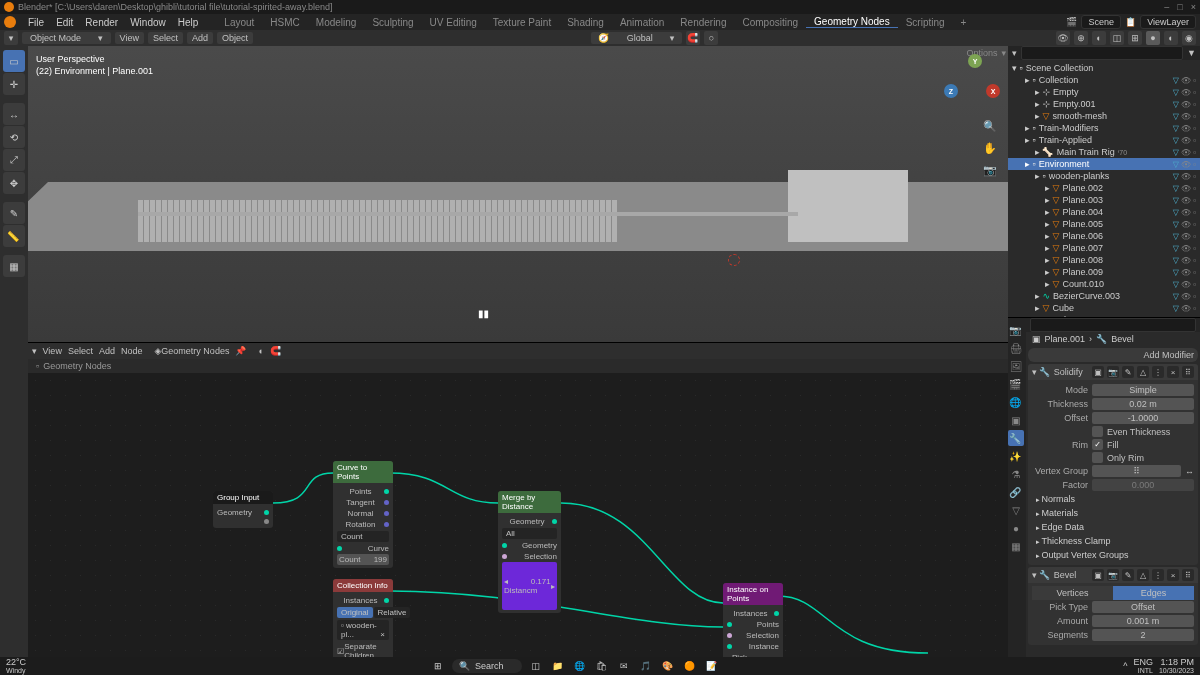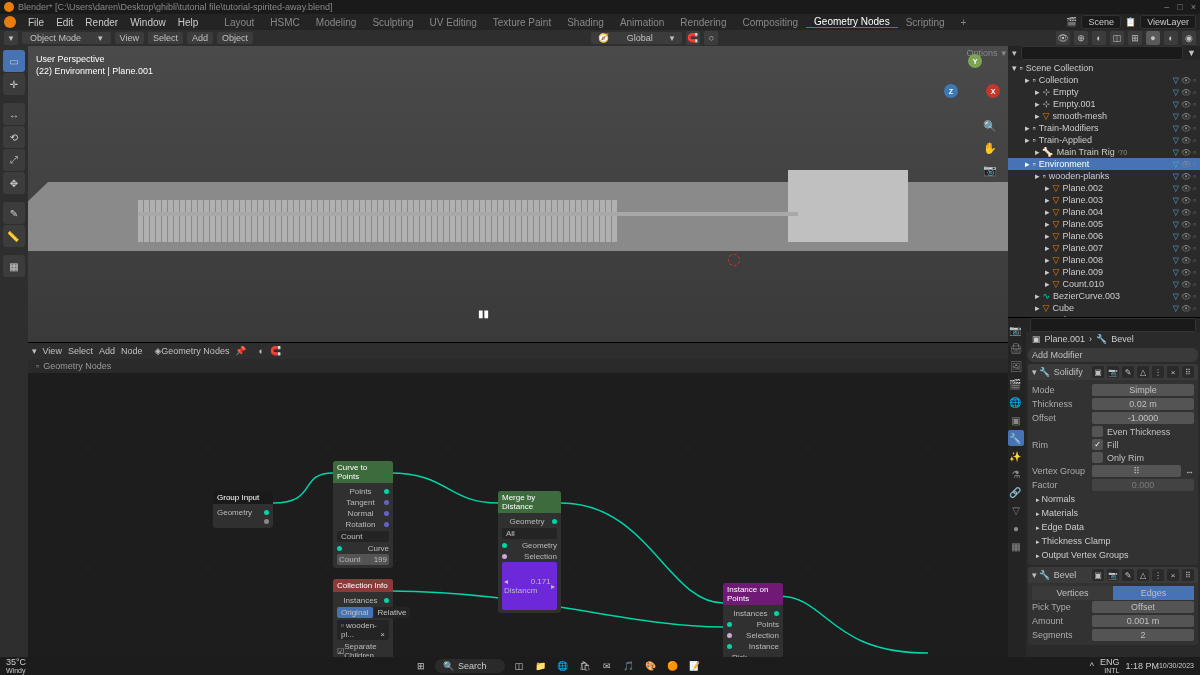--- a/index.html
+++ b/index.html
@@ -77,27 +77,27 @@
 .props-tabs .ptab.active{background:#4772b3;color:#fff}
 .props-content{flex:1;overflow-y:auto;font-size:9px}
 .props-header{height:14px;background:#242424;display:flex;align-items:center;padding:0 4px;gap:4px}
 .crumb{padding:2px 6px;font-size:9px;color:#ccc;display:flex;align-items:center;gap:4px}
 .mod-panel{margin:2px;background:#323232;border-radius:3px}
 .mod-header{background:#3a3a3a;padding:2px 4px;display:flex;align-items:center;gap:3px;border-radius:3px 3px 0 0}
 .mod-header .name{flex:1}
 .mod-header .mini-btn{width:12px;height:12px;background:#2a2a2a;border-radius:2px;display:flex;align-items:center;justify-content:center;font-size:8px;cursor:pointer}
 .mod-body{padding:3px 4px}
 .prop-row{display:flex;align-items:center;padding:1px 0;gap:4px}
-.prop-row .label{flex:0 0 56px;text-align:left;color:#aaa;font-size:9px}
+.prop-row .label{flex:0 0 56px;text-align:right;color:#aaa;font-size:9px}
 .prop-row .value{flex:1;background:#545454;border-radius:2px;padding:1px 4px;text-align:center;font-size:9px;position:relative}
 .prop-row .check{width:11px;height:11px;background:#545454;border-radius:2px;display:flex;align-items:center;justify-content:center}
 .prop-row .check.checked::after{content:"✓";font-size:8px;color:#fff}
 .section{padding:2px 4px;cursor:pointer;color:#ccc;font-size:9px}
 .section::before{content:"▸ ";font-size:7px}
-.add-mod{padding:2px 4px;background:#3a3a3a;margin:2px;border-radius:6px;text-align:left;cursor:pointer}
+.add-mod{padding:2px 4px;background:#3a3a3a;margin:2px;border-radius:6px;text-align:right;cursor:pointer}
 .tab-row{display:flex;background:#2a2a2a}
 .tab-row .t{flex:1;padding:2px;text-align:center;background:#3a3a3a;font-size:9px;cursor:pointer}
 .tab-row .t.active{background:#4772b3}
 
 .statusbar{height:14px;background:#242424;display:flex;align-items:center;padding:0 6px;font-size:9px;color:#999;gap:12px}
 .statusbar .sep{flex:1}
 
 .taskbar{position:absolute;bottom:0;left:0;right:0;height:18px;background:#1c1c1c;display:flex;align-items:center;padding:0 6px;gap:6px;font-size:9px;color:#ccc}
 .taskbar .tb-item{width:16px;height:16px;display:flex;align-items:center;justify-content:center;border-radius:2px}
 .taskbar .search{display:flex;align-items:center;gap:4px;background:#2a2a2a;border-radius:10px;padding:2px 8px;flex:0 0 70px}
@@ -844,38 +844,38 @@
   <span>🖱</span>
     <span>Pan View</span>
   <span>🖱</span>
     <span>Add Reroute</span>
   <div class="sep"></div>
   <span>Environment | Plane.001 | Verts:3,404 | Faces:3,388 | Tris:6,710 | Objects:0/71 | Memory: 162.5 MiB | VRAM: 1.8/11.0 GiB | 3.6.2</span>
 </div>
 
 <div class="taskbar">
   <div style="display:flex;flex-direction:column;line-height:1">
-    <span>35°C</span>
+    <span>22°C</span>
     <span style="font-size:7px">Windy</span>
   </div>
   <div style="flex:1"></div>
   <div class="tb-item">⊞</div>
   <div class="search">🔍<span>Search</span></div>
   <div class="tb-item">◫</div>
   <div class="tb-item">📁</div>
   <div class="tb-item">🌐</div>
   <div class="tb-item">🛍</div>
   <div class="tb-item">✉</div>
   <div class="tb-item">🎵</div>
   <div class="tb-item">🎨</div>
   <div class="tb-item">🟠</div>
   <div class="tb-item">📝</div>
   <div style="flex:1"></div>
   <span>^</span>
   <div style="display:flex;flex-direction:column;line-height:1;text-align:right">
     <span>ENG</span>
       <span style="font-size:7px">INTL</span>
   </div>
-  <div style="display:flex;flex-direction:row;line-height:1;text-align:right">
+  <div style="display:flex;flex-direction:column;line-height:1;text-align:right">
     <span>1:18 PM</span>
       <span style="font-size:7px">10/30/2023</span>
   </div>
 </div>
 
 </body></html>

